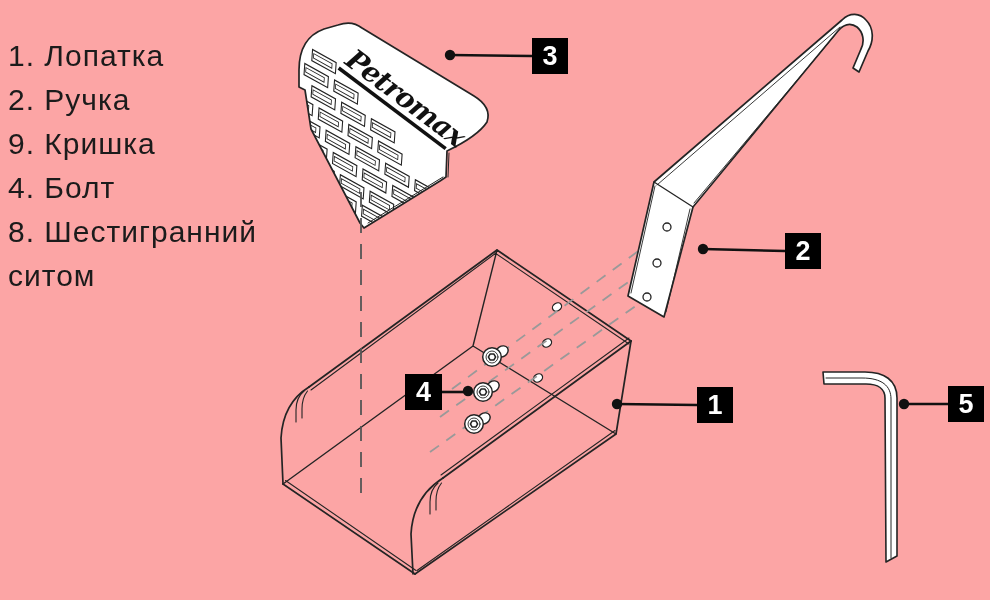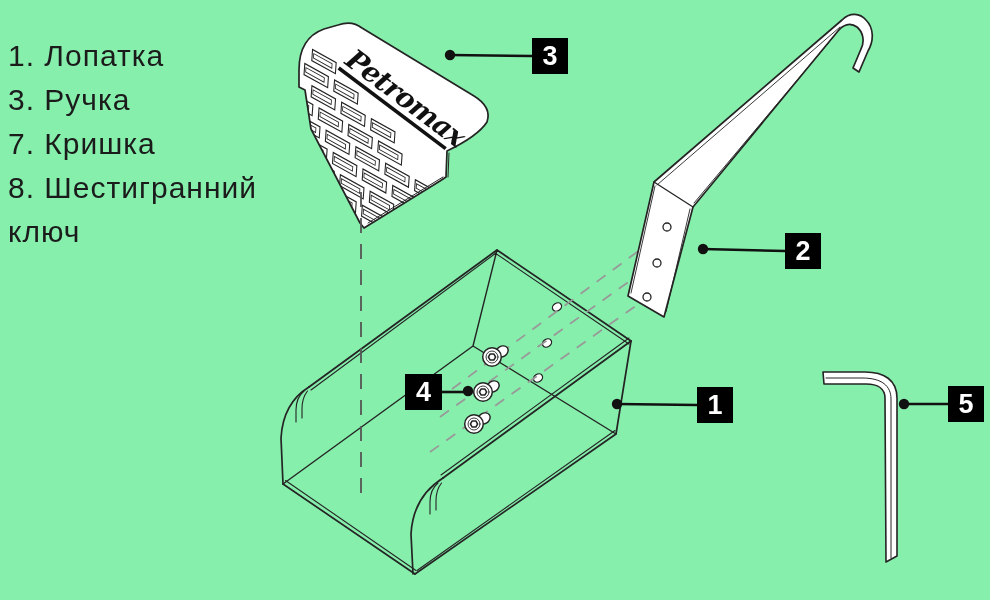--- a/index.html
+++ b/index.html
@@ -1,38 +1,39 @@
 <!DOCTYPE html>
 <html><head>
 <meta charset="utf-8">
 <style>
   html,body{margin:0;padding:0;background:#fff;}
-  .stage{position:relative;width:990px;height:600px;background:#86efac;overflow:hidden;
+  .stage{position:relative;width:990px;height:600px;background:#fca5a5;overflow:hidden;
          font-family:"Liberation Sans",sans-serif;}
   .parts-list{position:absolute;left:8px;top:34px;color:#1b1b1b;font-size:30px;
               line-height:44px;letter-spacing:1px;font-weight:400;white-space:nowrap;}
   .diagram-svg{position:absolute;left:0;top:0;}
   .badge-num{font-family:"Liberation Sans",sans-serif;font-weight:bold;font-size:27px;
              fill:#ffffff;text-anchor:middle;}
   .logo-text{font-family:"DejaVu Serif","Liberation Serif",serif;font-weight:bold;
              font-style:italic;font-size:28px;fill:#111;letter-spacing:-1px;}
   .ln{stroke:#242424;fill:none;stroke-linecap:round;stroke-linejoin:round;}
   .fillw{fill:#ffffff;}
 </style>
 </head>
 <body>
 
 <div class="stage">
 
   <div class="parts-list">
     <div>1. Лопатка</div>
-    <div>3. Ручка</div>
-    <div>7. Кришка</div>
+    <div>2. Ручка</div>
+    <div>9. Кришка</div>
+    <div>4. Болт</div>
     <div>8. Шестигранний</div>
-    <div>ключ</div>
+    <div>ситом</div>
   </div>
 
   <svg class="diagram-svg" width="990" height="600" viewBox="0 0 990 600">
     <defs>
       <clipPath id="lidClip">
         <path d="M 299,70 Q 299,38 324,29 L 338,25 Q 352,20 362,28 L 474,96 Q 492,107 487,122 Q 478,136 447,151 L 446,177 L 440,181 L 364,228 L 360,223 L 311,129 L 305,90 L 299,87 Z"></path>
       </clipPath>
       <g id="bolt-proto">
         <ellipse cx="10" cy="-5.5" rx="6.5" ry="5.2" transform="rotate(-33 10 -5.5)" class="ln fillw" stroke-width="1.4"></ellipse>
         <circle r="9.3" class="ln fillw" stroke-width="1.5"></circle>

